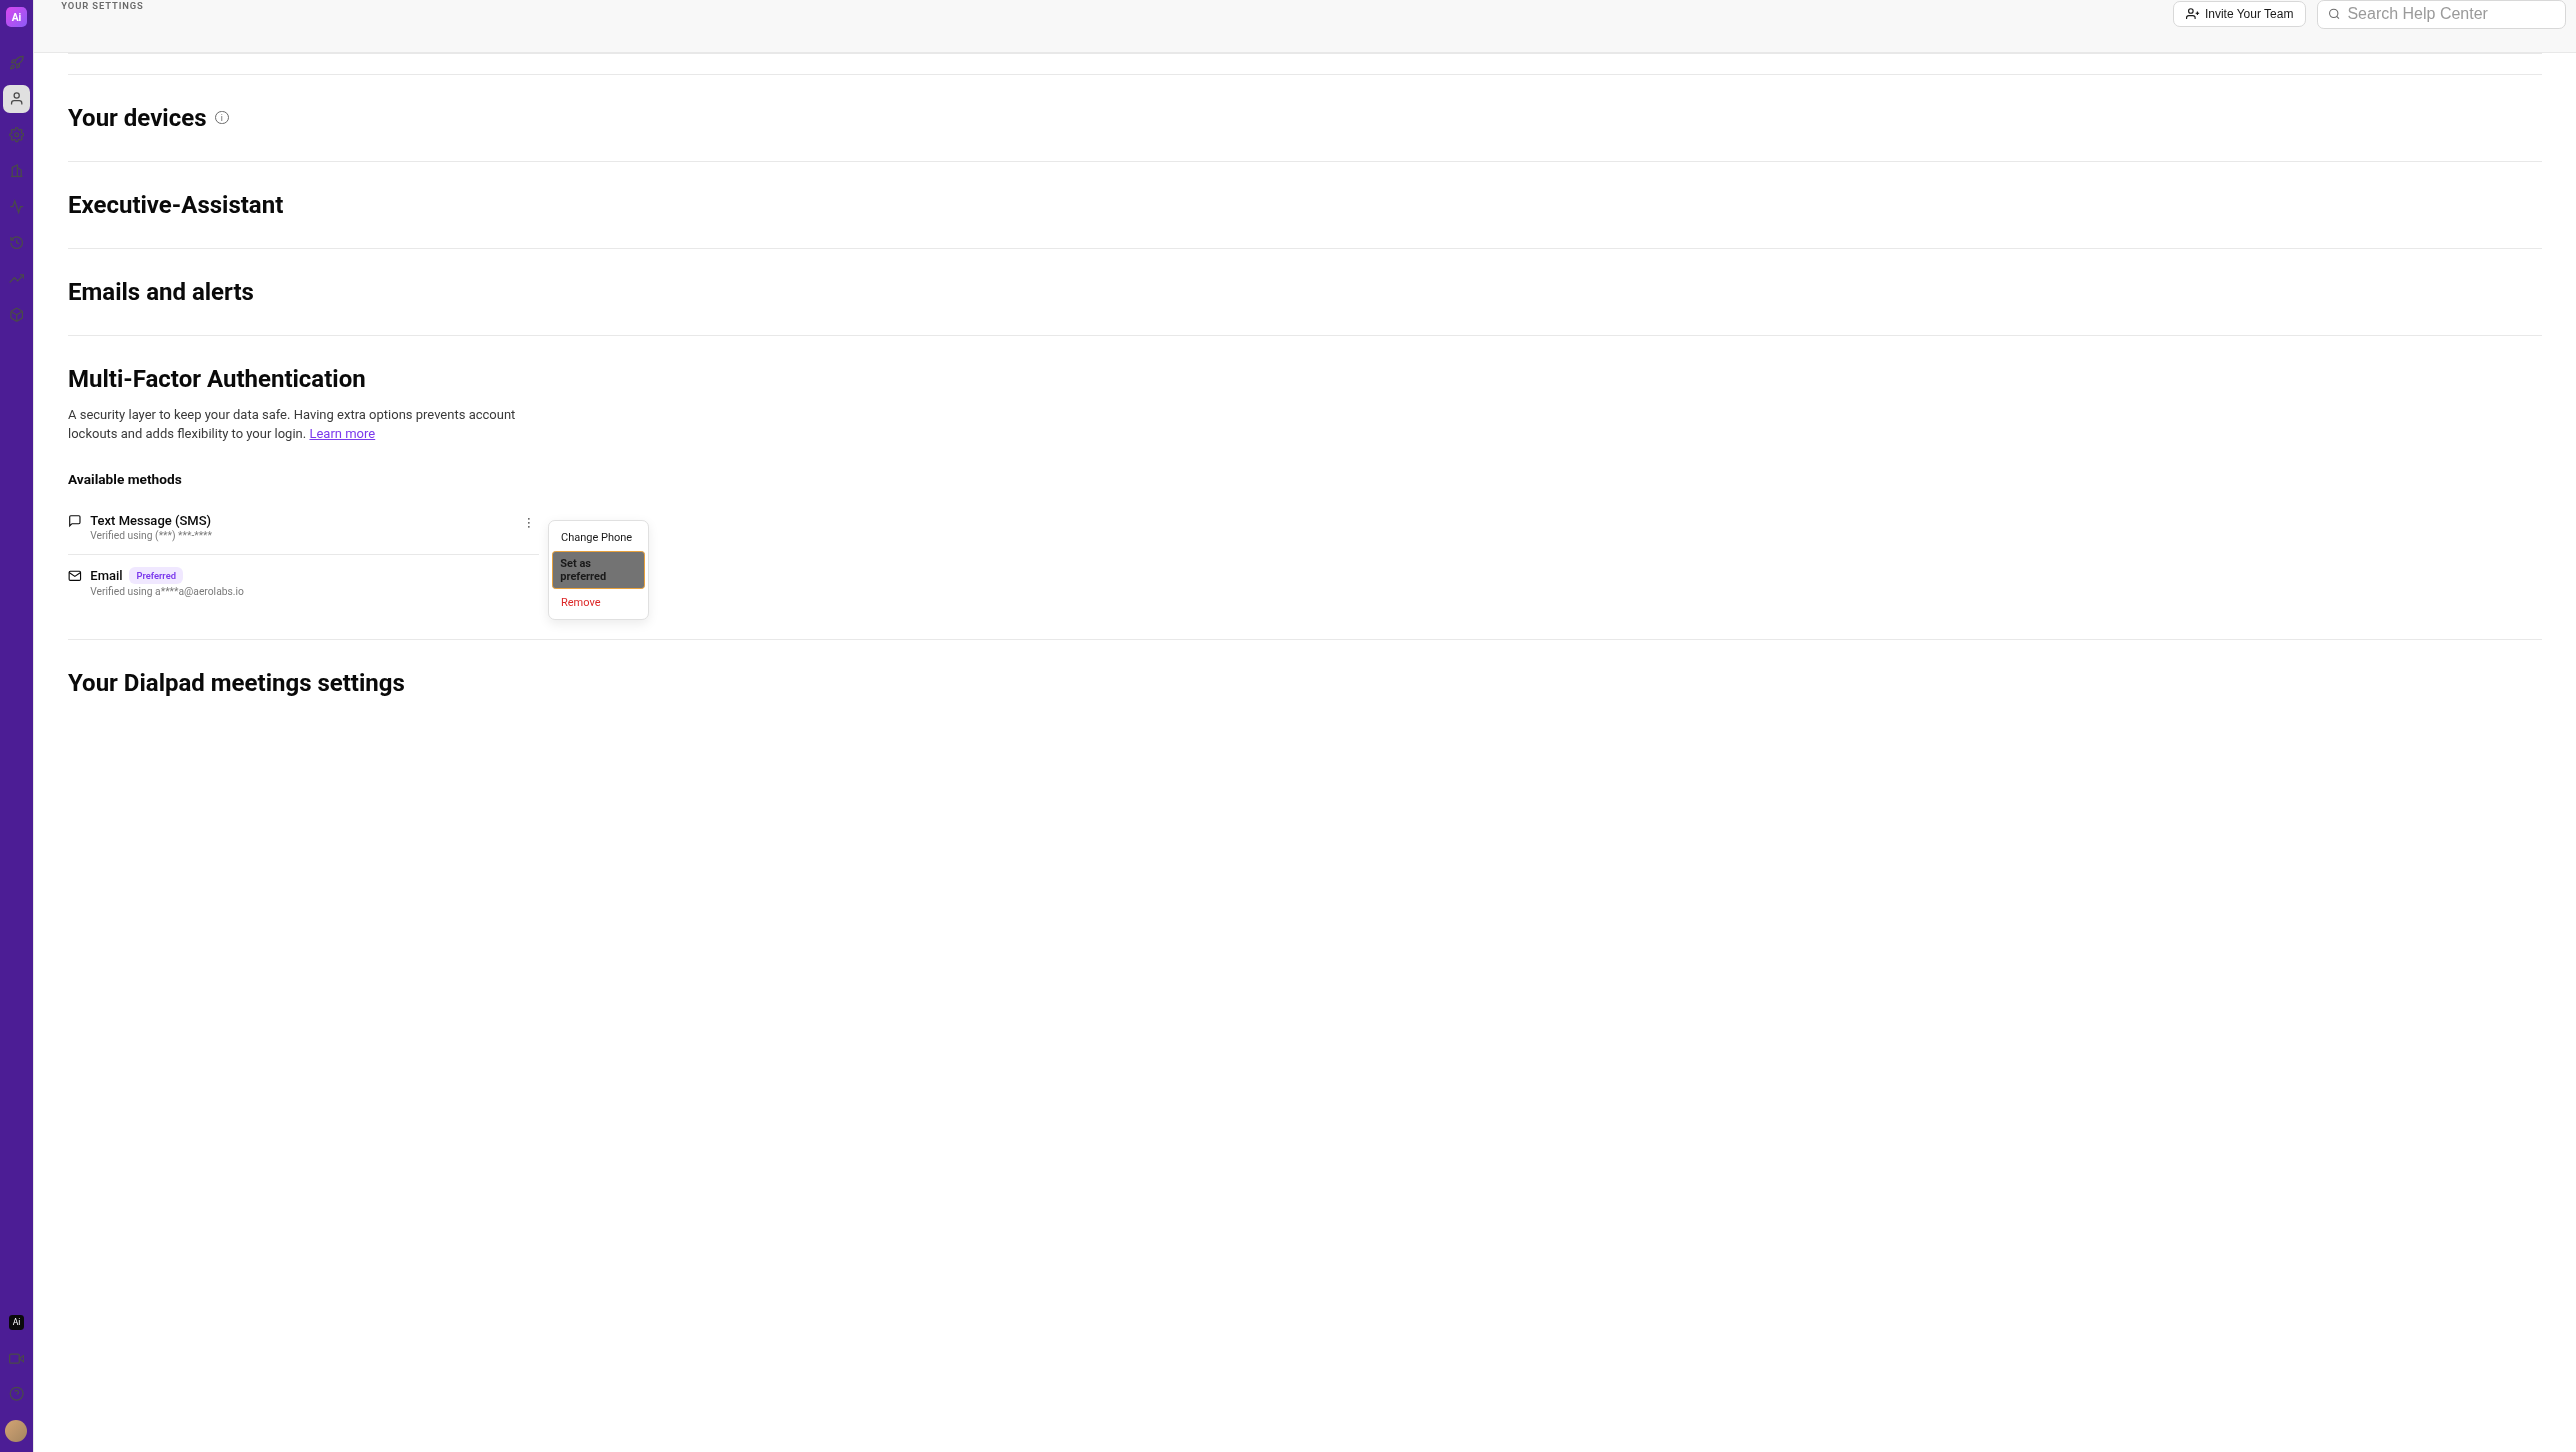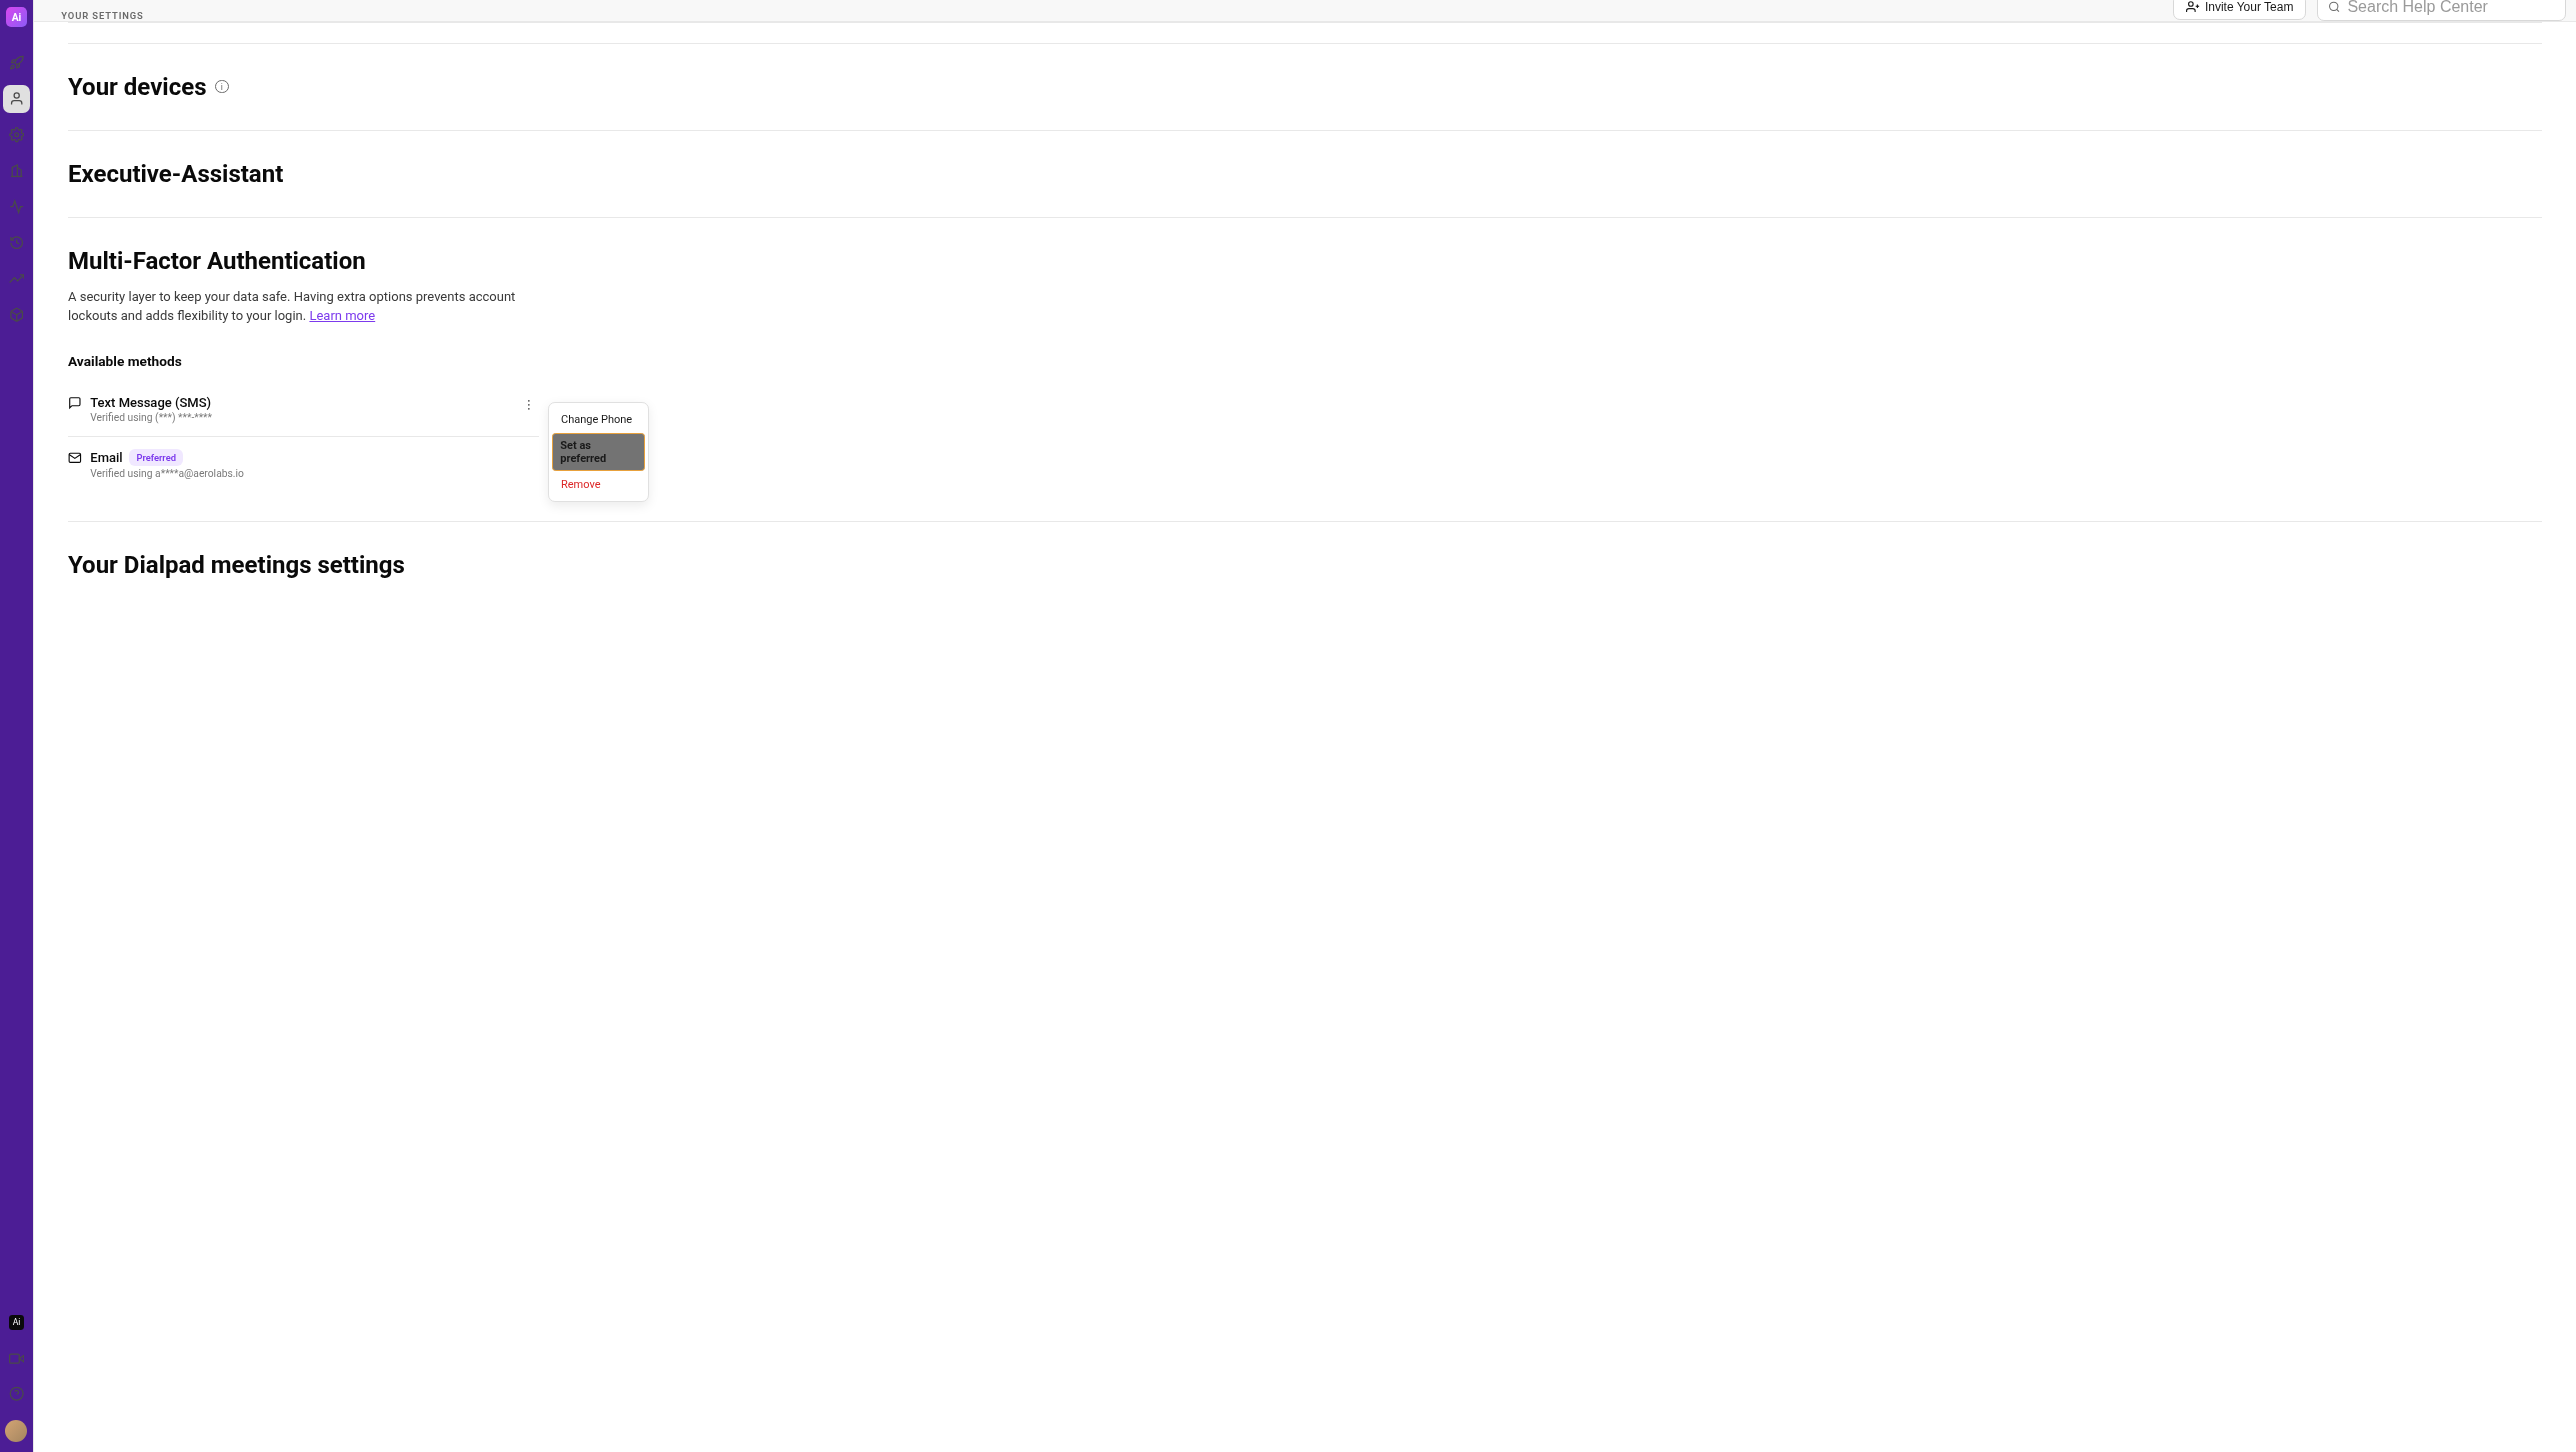--- a/index.html
+++ b/index.html
@@ -104,25 +104,25 @@
     
     .main-content {
       flex: 1;
       display: flex;
       flex-direction: column;
       overflow: hidden;
     }
     
     
     .header {
-      height: 22px;
+      height: 53px;
       border-bottom: 0.9px solid #e8e8e8;
       background: #f8f8f8;
       display: flex;
-      align-items: flex-end;
+      align-items: flex-start;
       padding: 0 10.3px;
       justify-content: space-between;
     }
     
     .header-title {
       font-size: 9.4px;
       font-weight: 600;
       letter-spacing: 0.9px;
       color: #6a6a6a;
       text-transform: uppercase;
@@ -471,20 +471,23 @@
         <h2 class="section-heading">
           <span>Your devices</span>
           <span class="info-icon">i</span>
         </h2>
       </div>
 
       <div class="section">
         <h2 class="section-heading">Executive-Assistant</h2>
       </div>
 
+      <div class="section">
+        <h2 class="section-heading">Emails and alerts</h2>
+      </div>
 
       <div class="section">
         <h2 class="section-heading">Multi-Factor Authentication</h2>
         <p class="section-description">
           <span>A security layer to keep your data safe. Having extra options prevents account lockouts and adds flexibility to your login. </span><a class="learn-more">Learn more</a>
         </p>
 
         <h3 class="subsection-heading">Available methods</h3>
 
         <div class="method-list">

